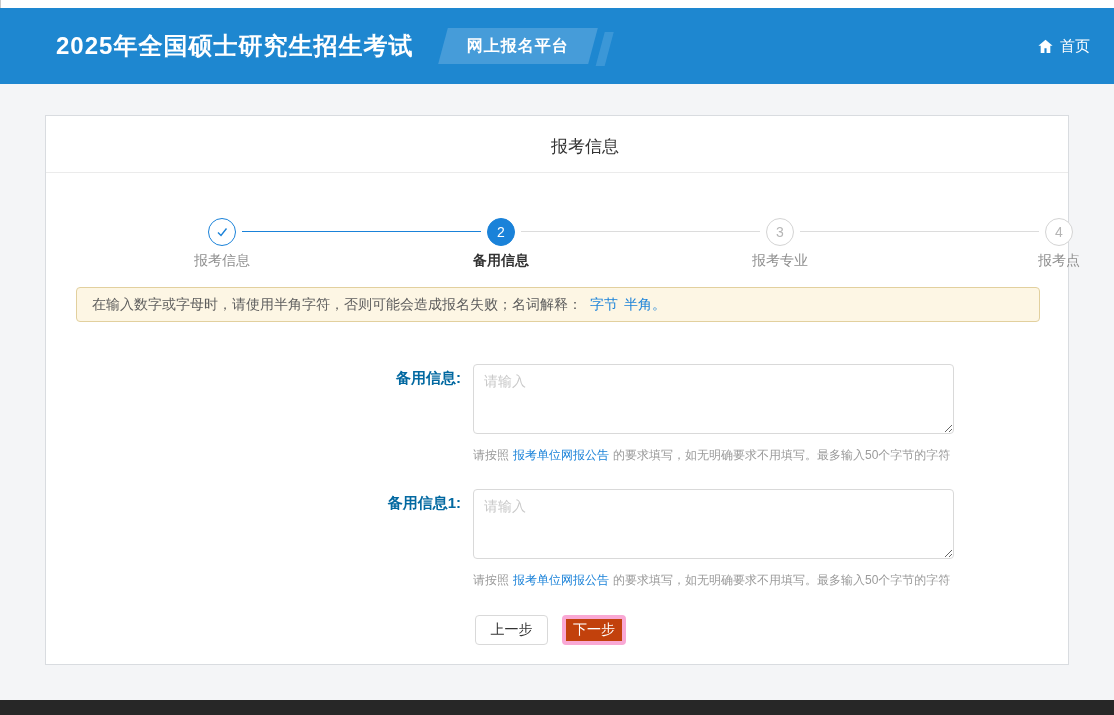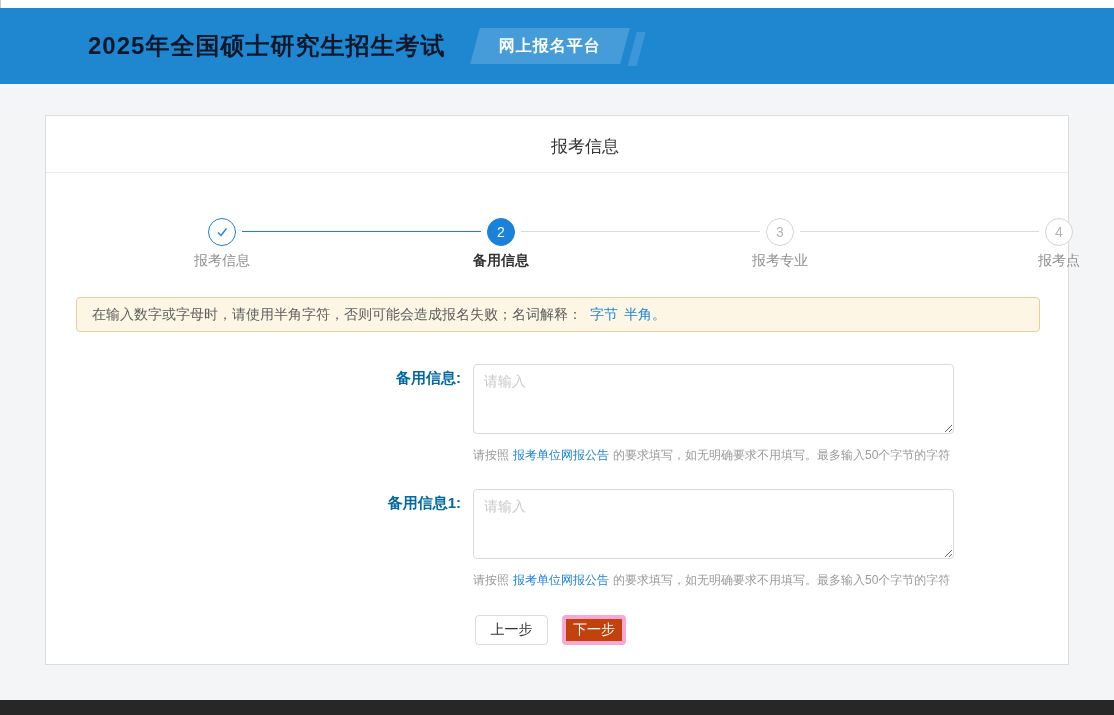--- a/index.html
+++ b/index.html
@@ -10,21 +10,21 @@
     background: #f4f5f7; overflow: hidden;
   }
   
   .top-strip { position:absolute; left:0; top:0; width:1114px; height:8px; background:#ffffff; border-left:1px solid #c9c9c9; }
   
   .header {
     position:absolute; left:0; top:8px; width:1114px; height:76px;
     background:#1e87d0; display:flex; align-items:center;
   }
   .header-title {
-    margin-left:88px; color:#0f172a; font-size:24px; font-weight:bold; letter-spacing:1px;
+    margin-left:56px; color:#ffffff; font-size:24px; font-weight:bold; letter-spacing:1px;
   }
   .badge {
     margin-left:30px; height:36px; padding:0 24px; background:#469cd9;
     transform: skewX(-15deg); display:flex; align-items:center; justify-content:center;
   }
   .badge span { transform: skewX(15deg); color:#ffffff; font-size:16px; font-weight:bold; letter-spacing:1px; }
   .badge-sliver {
     margin-left:8px; width:9px; height:34px; background:#469cd9; opacity:.75;
     transform: skewX(-15deg) translateY(3px);
   }
@@ -49,21 +49,21 @@
   .step-circle.active { background:#1a82d9; color:#ffffff; border:1px solid #1a82d9; }
   .step-circle.pending{ border:1px solid #d4d4d4; color:#b5b5b5; }
   .step-label {
     position:absolute; top:136px; width:140px; text-align:center; font-size:14px; color:#8f8f8f;
   }
   .step-label.active { color:#333333; font-weight:bold; }
   .step-line { position:absolute; top:115px; height:1px; width:239px; background:#dcdcdc; }
   .step-line.done { background:#1a82d9; }
   
   .notice {
-    position:absolute; left:30px; top:181px; width:964px; height:35px;
+    position:absolute; left:30px; top:171px; width:964px; height:35px;
     background:#fdf6e4; border:1px solid #e2d09e; border-radius:4px;
     display:flex; align-items:center; padding-left:15px;
     font-size:14px; color:#5d5d5d; white-space:nowrap;
   }
   .notice a, .help a { color:#1a82d9; text-decoration:none; cursor:pointer; }
   .notice .lnk1 { margin-left:8px; }
   .notice .lnk2 { margin-left:6px; }
   .notice .suffix { color:#1a82d9; }
   
   .field-label {
@@ -97,20 +97,28 @@
 <div class="page">
 
   <div class="top-strip"></div>
 
   <div class="header">
     <div class="header-title">2025年全国硕士研究生招生考试</div>
     <div class="badge">
       <span>网上报名平台</span>
     </div>
     <div class="badge-sliver"></div>
+    <div class="home-link">
+      <span style="display:flex;">
+        <svg width="17" height="17" viewBox="0 0 24 24">
+            <path d="M12 2.5 L22 11 h-3.2 v10 h-5.3 v-6.5 h-3 V21 H5.2 V11 H2 Z" fill="#ffffff"></path>
+          </svg>
+      </span>
+      <span>首页</span>
+    </div>
   </div>
 
   <div class="card">
 
     <div class="card-head">
       <div class="card-title">报考信息</div>
     </div>
 
     <div class="step-line done" style="left:196px;"></div>
     <div class="step-line" style="left:475px;"></div>

